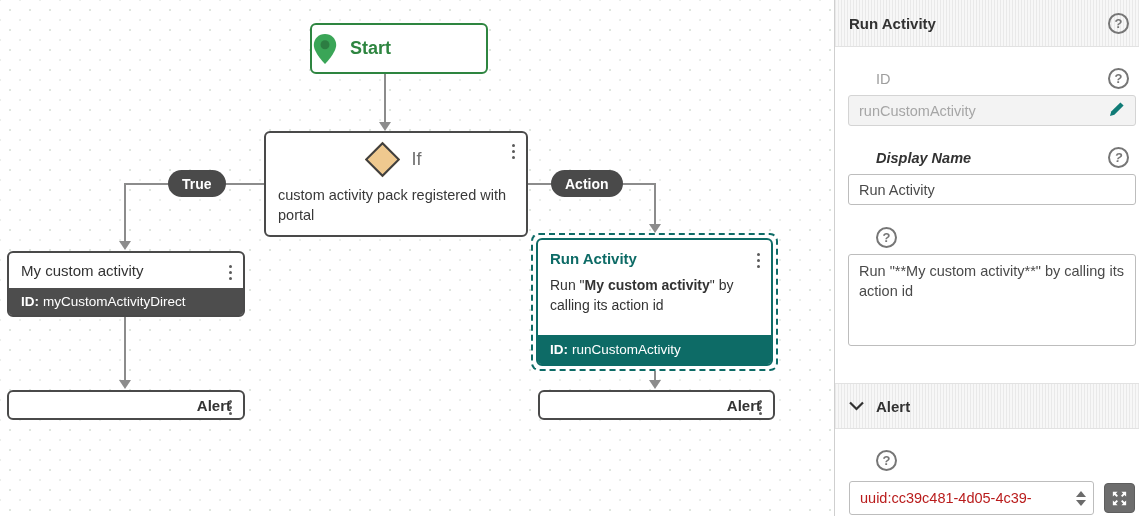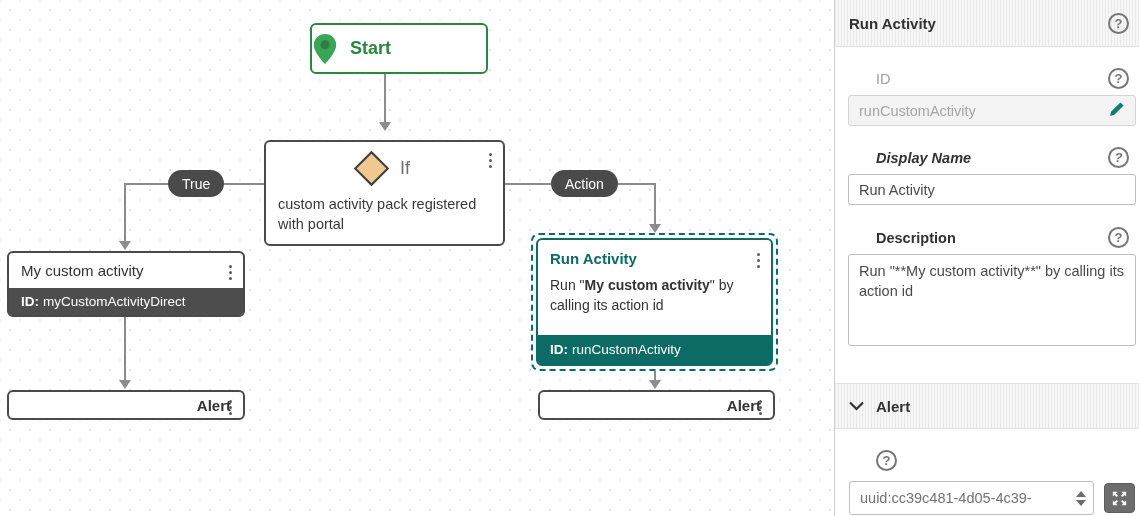--- a/index.html
+++ b/index.html
@@ -28,29 +28,29 @@
   .kebab i { width:3px; height:3px; border-radius:50%; background:#5a5a5a; }
 
   
   .start-node {
     left:310px; top:23px; width:178px; height:51px;
     border-color:#2e8540; display:flex; align-items:center; justify-content:flex-start; gap:12px;
   }
   .start-node .label { color:#2e8540; font-size:18px; font-weight:bold; }
 
   
-  .if-node { left:264px; top:140px; width:241px; height:106px; }
+  .if-node { left:264px; top:131px; width:264px; height:106px; }
   .if-head { display:flex; align-items:center; justify-content:center; gap:16px; height:52px; }
   .diamond { width:25px; height:25px; background:#efc98f; border:2px solid #3f3f3f; transform:rotate(45deg); }
   .if-title { color:#6e6e6e; font-size:18px; }
   .if-body { padding:0 12px; font-size:14.5px; color:#383838; line-height:20px; }
 
   .pill {
     position:absolute; height:27px; border-radius:14px; background:#4a4a4a; color:#fff;
-    font-size:14px; font-weight:normal; display:flex; align-items:center; justify-content:center;
+    font-size:14px; font-weight:bold; display:flex; align-items:center; justify-content:center;
     padding:0 14px; z-index:3;
   }
   .pill-true { left:168px; top:170px; }
   .pill-false { left:551px; top:170px; }
 
   
   .mca-node { left:7px; top:251px; width:238px; height:66px; }
   .node-title-row { position:relative; display:flex; align-items:center; height:35px; padding:0 12px; }
   .node-title { font-size:15px; color:#333; }
   .id-bar {
@@ -119,21 +119,21 @@
     display:flex; align-items:center; gap:12px; padding:0 14px;
     border-top:1px solid #e2e2e2; border-bottom:1px solid #e2e2e2; cursor:pointer;
   }
   .section-label { font-size:15px; font-weight:bold; color:#323232; }
   .action-input-wrap {
     position:absolute; left:14px; top:481px; width:245px; height:34px;
     border:1px solid #bdbdbd; border-radius:3px; background:#fff;
     display:flex; align-items:center; padding:0 4px 0 10px;
   }
   .action-input {
-    flex:1; border:none; outline:none; font-size:14.5px; color:#737373;
+    flex:1; border:none; outline:none; font-size:14.5px; color:#b91c1c;
     font-family:"Liberation Sans", sans-serif; background:transparent; min-width:0;
   }
   .spinner { display:flex; flex-direction:column; gap:3px; padding:2px 3px; }
   .spin { width:0; height:0; border-left:5px solid transparent; border-right:5px solid transparent; cursor:pointer; }
   .spin.up { border-bottom:6px solid #6b6b6b; }
   .spin.down { border-top:6px solid #6b6b6b; }
   .expand-btn {
     position:absolute; left:269px; top:483px; width:31px; height:30px;
     background:#6d6d6d; border:1px solid #5e5e5e; border-radius:4px; cursor:pointer;
     display:flex; align-items:center; justify-content:center; padding:0;
@@ -256,21 +256,20 @@
       </svg>
     </button>
 
     <div class="frow" style="top:147px;font-style:italic;">
       <span class="flabel">Display Name</span>
       <span class="qicon">?</span>
     </div>
     <input class="tinput" style="top: 174px;" value="Run Activity">
 
     <div class="frow" style="top:227px;">
-      <span class="flabel">Description</span>
       <span class="qicon">?</span>
     </div>
     <textarea class="tarea" style="top: 254px;">Run "**My custom activity**" by calling its action id</textarea>
 
     <div class="section-band hatch">
       <svg width="15" height="10" viewBox="0 0 15 10">
         <polyline points="1,1.5 7.5,8 14,1.5" fill="none" stroke="#323232" stroke-width="2.2"></polyline>
       </svg>
       <span class="section-label">Alert</span>
     </div>

